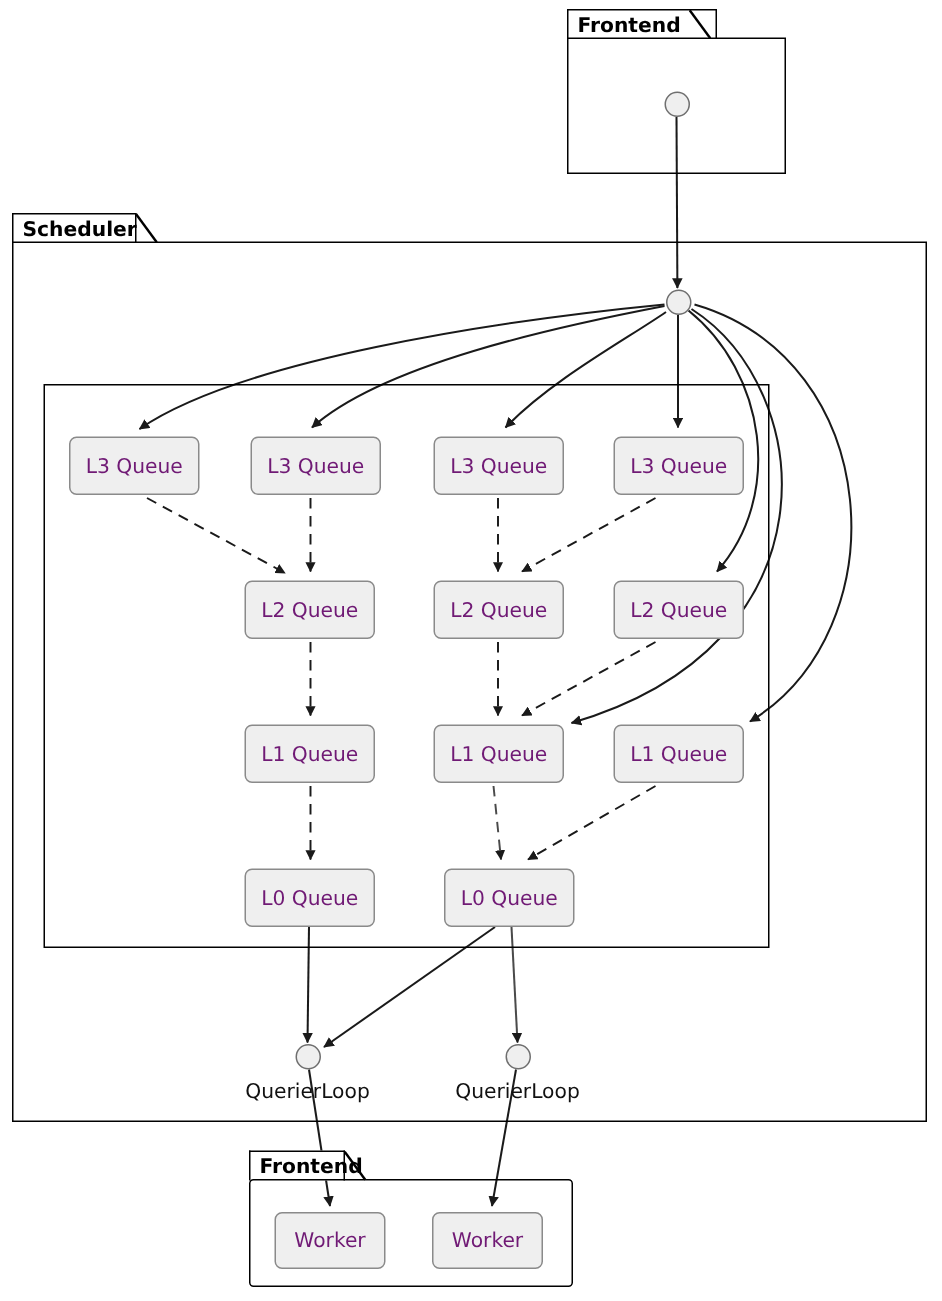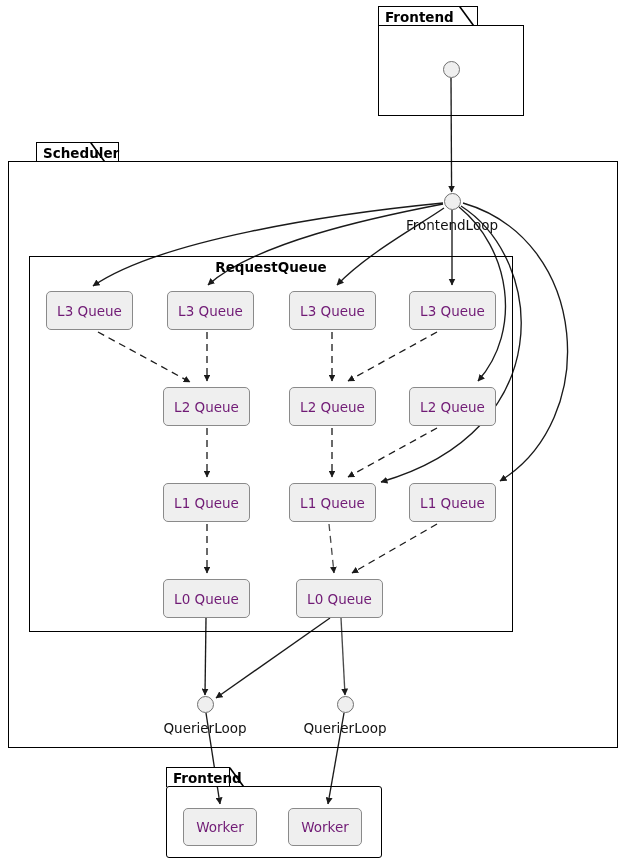--- a/index.html
+++ b/index.html
@@ -149,33 +149,31 @@
   <div class="pkg-tab" style="left:378px; top:6px; width:100px; height:20px;">
     <span>Frontend</span>
   </div>
   <svg style="position:absolute; left:459px; top:6px;" width="16" height="21">
     <path d="M 0.8 0.8 L 14.5 19.5" stroke="#000" stroke-width="1.6" fill="none"></path>
   </svg>
   <div class="pkg" style="left:378px; top:25px; width:146px; height:91px;"></div>
 
   <div class="iface-circle" style="left:443px; top:61px;"></div>
 
-  <div class="pkg-tab" style="left:8px; top:142px; width:83px; height:20px;margin-left:28px;">
+  <div class="pkg-tab" style="left:8px; top:142px; width:83px; height:20px;">
     <span>Scheduler</span>
   </div>
   <svg style="position:absolute; left:90px; top:142px;" width="16" height="21">
     <path d="M 0.8 0.8 L 14.5 19.5" stroke="#000" stroke-width="1.6" fill="none"></path>
   </svg>
   <div class="pkg" style="left:8px; top:161px; width:610px; height:587px;"></div>
 
   <div class="iface-circle" style="left:444px; top:193px;"></div>
-  <div class="iface-label" style="left:377px; top:217px; width:150px;">FrontendLoop</div>
 
   <div class="inner-frame" style="left:29px; top:256px; width:484px; height:376px;"></div>
-  <div class="inner-title" style="left:29px; top:259px; width:484px;">RequestQueue</div>
 
   <div class="node-box" style="left:46px; top:291px; width:87px; height:39px;">L3 Queue</div>
   <div class="node-box" style="left:167px; top:291px; width:87px; height:39px;">L3 Queue</div>
   <div class="node-box" style="left:289px; top:291px; width:87px; height:39px;">L3 Queue</div>
   <div class="node-box" style="left:409px; top:291px; width:87px; height:39px;">L3 Queue</div>
 
   <div class="node-box" style="left:163px; top:387px; width:87px; height:39px;">L2 Queue</div>
   <div class="node-box" style="left:289px; top:387px; width:87px; height:39px;">L2 Queue</div>
   <div class="node-box" style="left:409px; top:387px; width:87px; height:39px;">L2 Queue</div>
 

